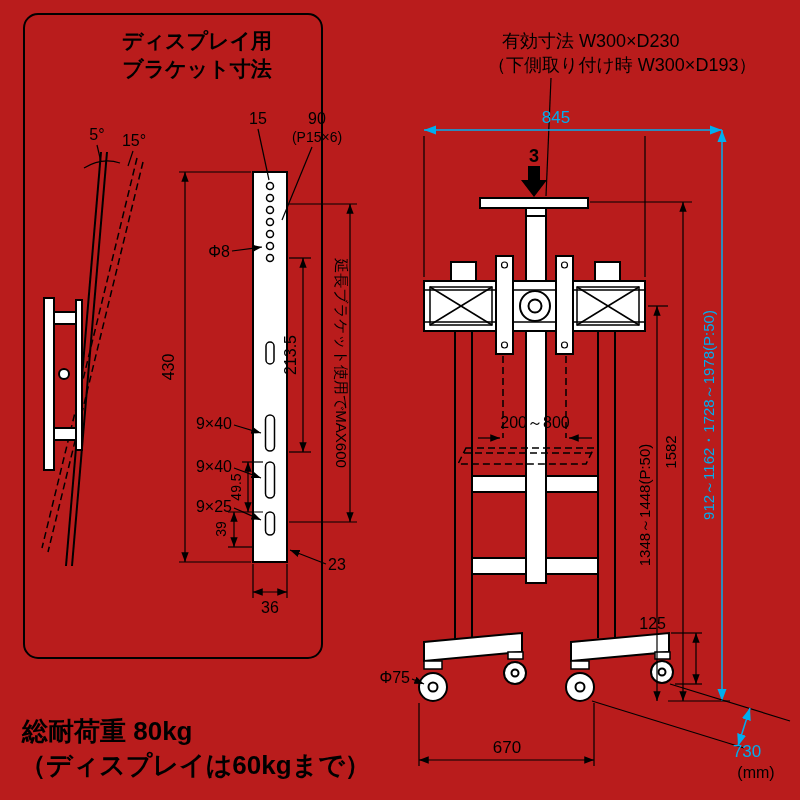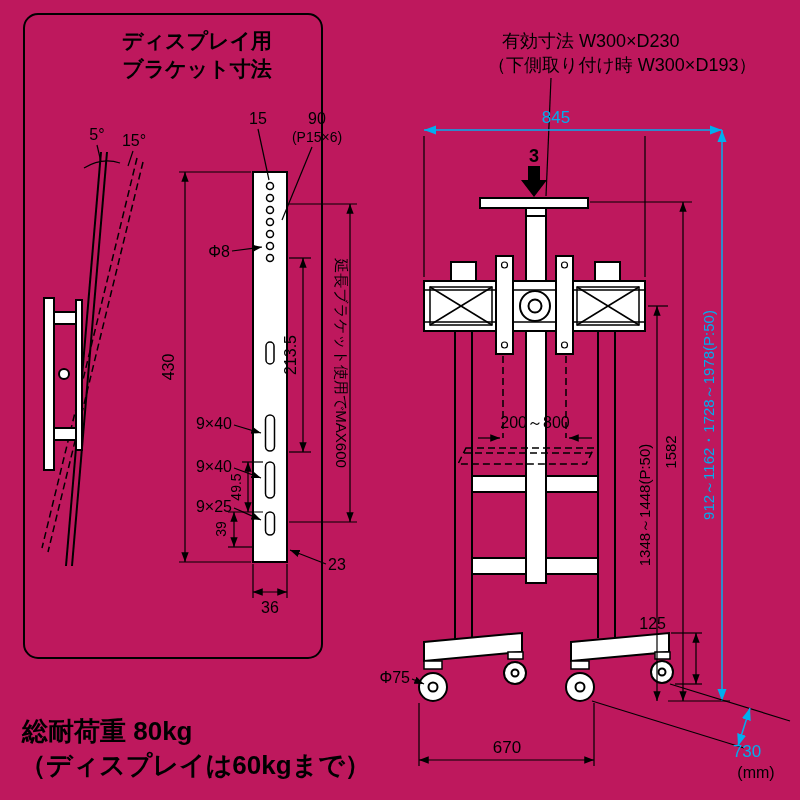--- a/index.html
+++ b/index.html
@@ -1,16 +1,16 @@
 <!DOCTYPE html>
 <html><head>
 <meta charset="utf-8">
 <style>
   html,body{margin:0;padding:0;background:#fff;}
-  #stage{position:relative;width:800px;height:800px;background:#be185d;overflow:hidden;}
+  #stage{position:relative;width:800px;height:800px;background:#b91c1c;overflow:hidden;}
   svg{display:block;}
   svg text{font-family:"Liberation Sans","DejaVu Sans",sans-serif;fill:#000;font-size:15px;}
   .s14{font-size:14px}.s16{font-size:16px}.s17{font-size:17px}.s18{font-size:18px}
   .b{font-weight:bold}
   .title{font-size:21px;font-weight:bold}
   .footer{font-size:26px;font-weight:bold}
   .cyan{fill:#00aeef}
   .ln{stroke:#000;stroke-width:2;fill:none}
   .ln15{stroke:#000;stroke-width:1.5;fill:none}
   .ln1{stroke:#000;stroke-width:1.2;fill:none}

